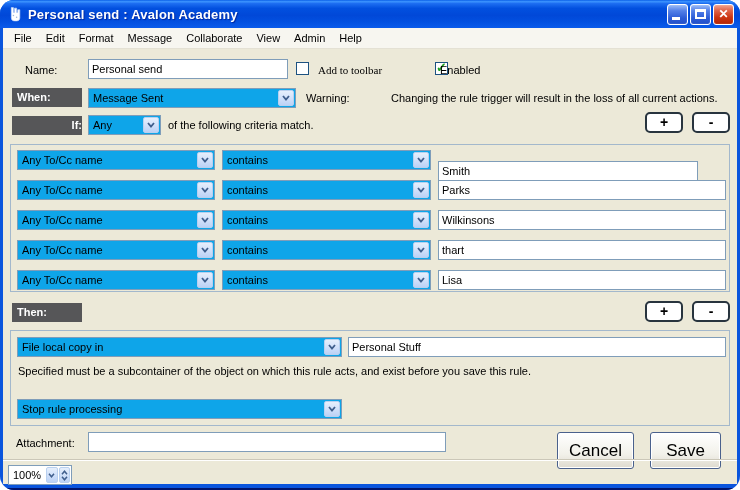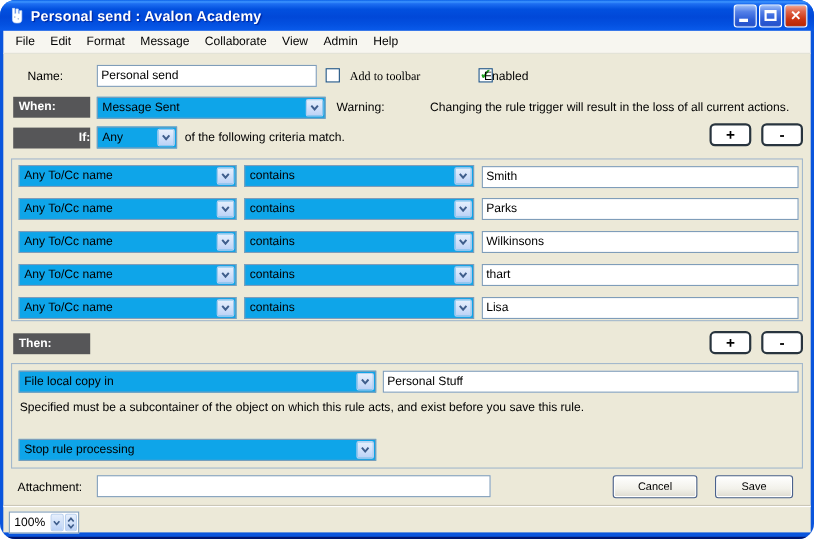--- a/index.html
+++ b/index.html
@@ -95,23 +95,23 @@
     border:2px solid #28343E; border-radius:5px;
     font-weight:bold; font-size:14px; line-height:15px; text-align:center;
     font-family:"Liberation Sans", sans-serif;
   }
 
   
   .groupbox { border:1px solid #A3B8CC; background:#ECE9D8; }
 
   
   .xp-btn {
-    height:21px; border:1px solid #4A618C; border-radius:3px;
+    height:37px; border:1px solid #4A618C; border-radius:3px;
     background:linear-gradient(to bottom,#FFFFFF 0%, #F2F1EA 60%, #DDDACF 100%);
-    font-family:"Liberation Sans", sans-serif; font-size:10px; text-align:center;
+    font-family:"Liberation Sans", sans-serif; font-size:17px; text-align:center;
     box-shadow:inset 0 0 0 1px #fff;
   }
 
   
   .status-sep { position:absolute; left:0; right:0; border-top:1px solid #CBC7B8; border-bottom:1px solid #FFFFFF; }
   .zoom-ctl {
     display:flex; align-items:stretch; background:#fff;
     border:1px solid #7F9DB9; height:20px;
   }
   .zoom-val { padding:3px 4px 0 4px; }
@@ -210,21 +210,21 @@
           </span>
       </div>
       <div class="abs combo" style="left:211px; top:5px; width:209px;">
         <span class="val">contains</span>
         <span class="arrow-btn">
             <svg class="chev" viewBox="0 0 8 6">
               <path d="M1 1 L4 4.5 L7 1" stroke="#3F5E8C" stroke-width="1.8" fill="none"></path>
             </svg>
           </span>
       </div>
-      <input class="abs tfield" style="left: 427px; top: 6px; width: 288px;" value="Smith">
+      <input class="abs tfield" style="left: 427px; top: 16px; width: 260px;" value="Smith">
 
       <div class="abs combo" style="left:6px; top:35px; width:198px;">
         <span class="val">Any To/Cc name</span>
         <span class="arrow-btn">
             <svg class="chev" viewBox="0 0 8 6">
               <path d="M1 1 L4 4.5 L7 1" stroke="#3F5E8C" stroke-width="1.8" fill="none"></path>
             </svg>
           </span>
       </div>
       <div class="abs combo" style="left:211px; top:35px; width:209px;">

